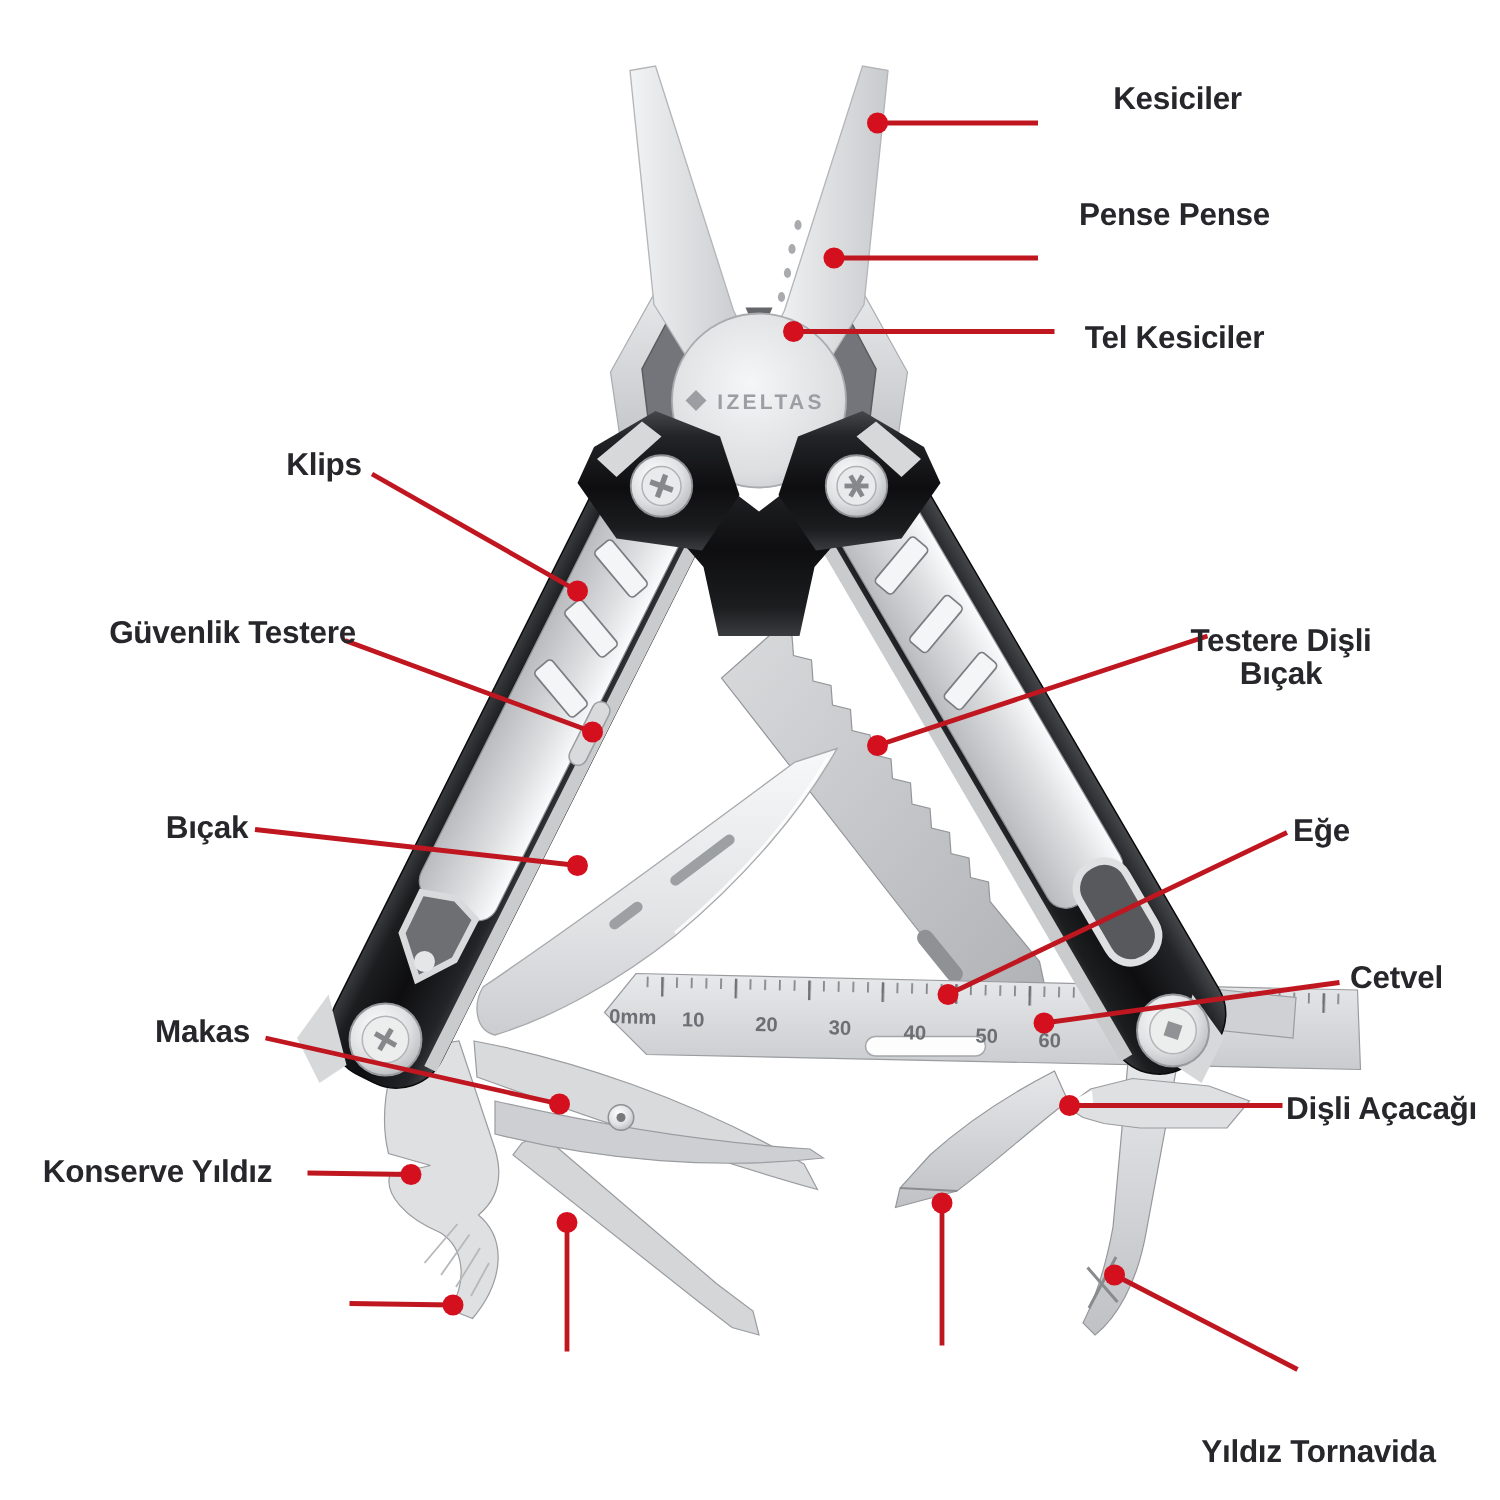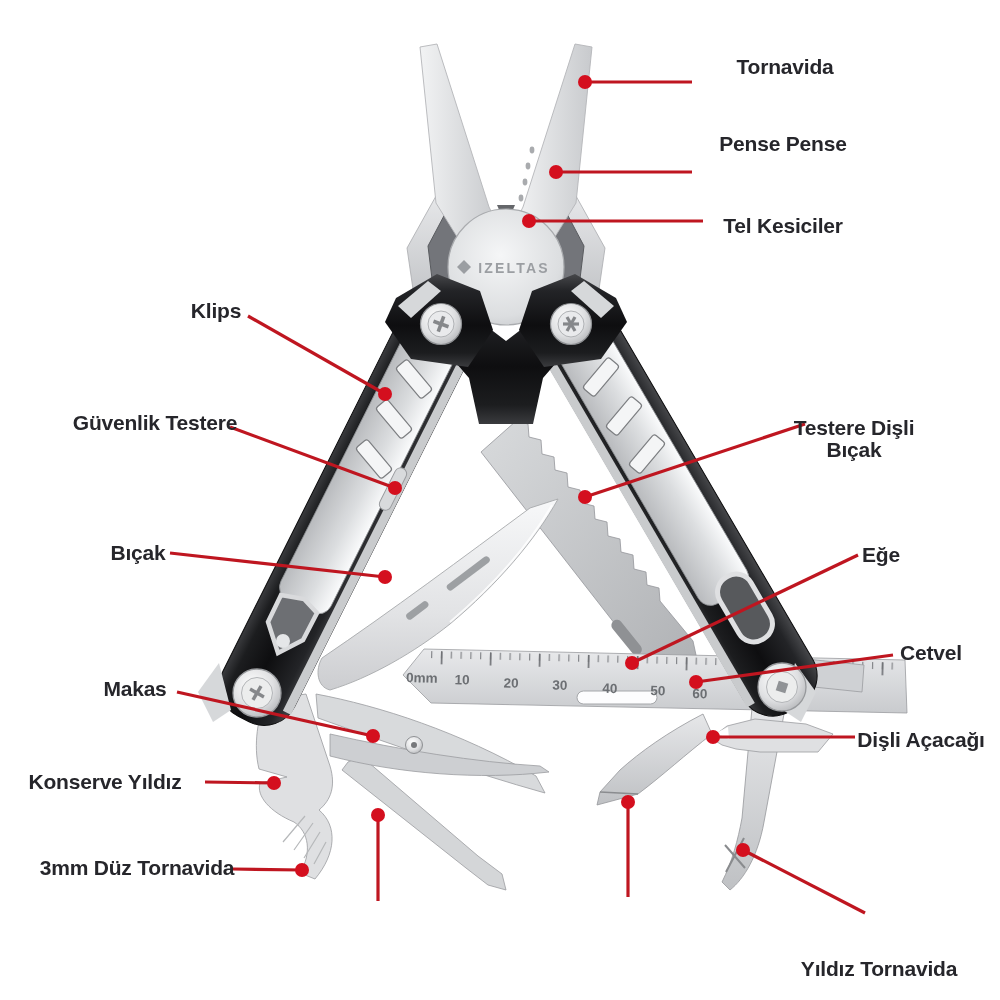--- a/index.html
+++ b/index.html
@@ -272,28 +272,27 @@
     <circle cx="373" cy="736" r="7"></circle>
     <circle cx="713" cy="737" r="7"></circle>
     <circle cx="274" cy="783" r="7"></circle>
     <circle cx="302" cy="870" r="7"></circle>
     <circle cx="378" cy="815" r="7"></circle>
     <circle cx="628" cy="802" r="7"></circle>
     <circle cx="743" cy="850" r="7"></circle>
   </g>
 </svg>
 
-<div class="callout-label lbl-kargaburun">Tornavida</div>
+<div class="callout-label lbl-kargaburun">Kesiciler</div>
 <div class="callout-label lbl-normal-pense">Pense Pense</div>
 <div class="callout-label lbl-tel-kesiciler">Tel Kesiciler</div>
 <div class="callout-label lbl-klips">Klips</div>
 <div class="callout-label lbl-guvenlik-kilidi">Güvenlik Testere</div>
 <div class="callout-label wrap lbl-testere">Testere Dişli Bıçak</div>
 <div class="callout-label lbl-bicak">Bıçak</div>
 <div class="callout-label lbl-ege">Eğe</div>
 <div class="callout-label lbl-cetvel">Cetvel</div>
 <div class="callout-label lbl-makas">Makas</div>
 <div class="callout-label lbl-sise">Dişli Açacağı</div>
 <div class="callout-label lbl-konserve">Konserve Yıldız</div>
-<div class="callout-label lbl-3mm">3mm Düz Tornavida</div>
 <div class="callout-label lbl-yildiz">Yıldız Tornavida</div>
 
 </div>
 
 </body></html>

